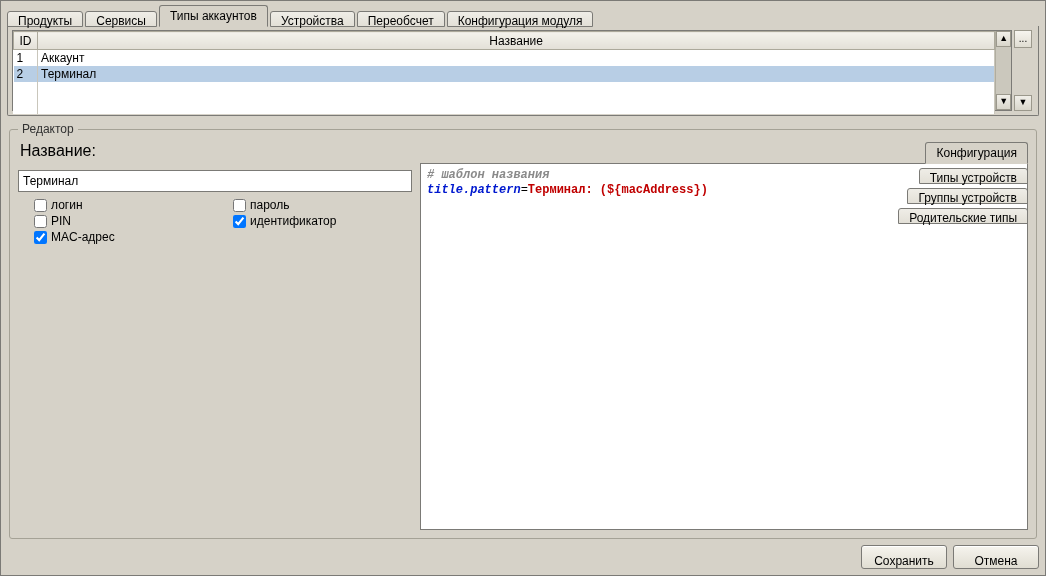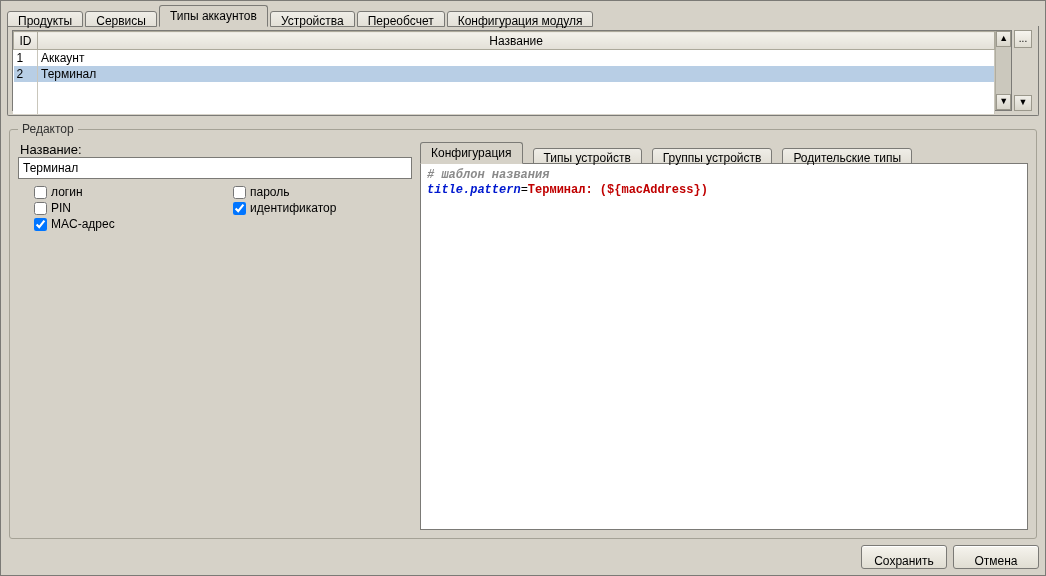--- a/index.html
+++ b/index.html
@@ -138,22 +138,22 @@
   .editor-legend {
     padding: 0 4px;
     color: #323232;
   }
   .left-col {
     width: 394px;
     display: flex;
     flex-direction: column;
   }
   .field-label {
-    font-size: 13px;
-    margin-bottom: 0;
+    font-size: 16px;
+    margin-bottom: 10px;
     padding-left: 2px;
   }
   .text-input {
     width: 100%;
     height: 22px;
     border: 1px solid #7b7a76;
     background: #fff;
     padding: 2px 4px;
     font: inherit;
   }
@@ -176,25 +176,26 @@
     margin: 0;
   }
 
   .right-col {
     flex: 1;
     display: flex;
     flex-direction: column;
   }
   .subtab-bar {
     display: flex;
-    gap: 10px;
+    gap: 2px;
     height: 22px;
     align-items: flex-end;
     position: relative;
     z-index: 2;
+    flex-direction: column;
   }
   .subtab-panel {
     border: 1px solid #7b7a76;
     background: #fff;
     flex: 1;
     margin-top: -1px;
     padding: 4px 6px;
     font-family: "Courier New", monospace;
     font-size: 12px;
     line-height: 15px;

